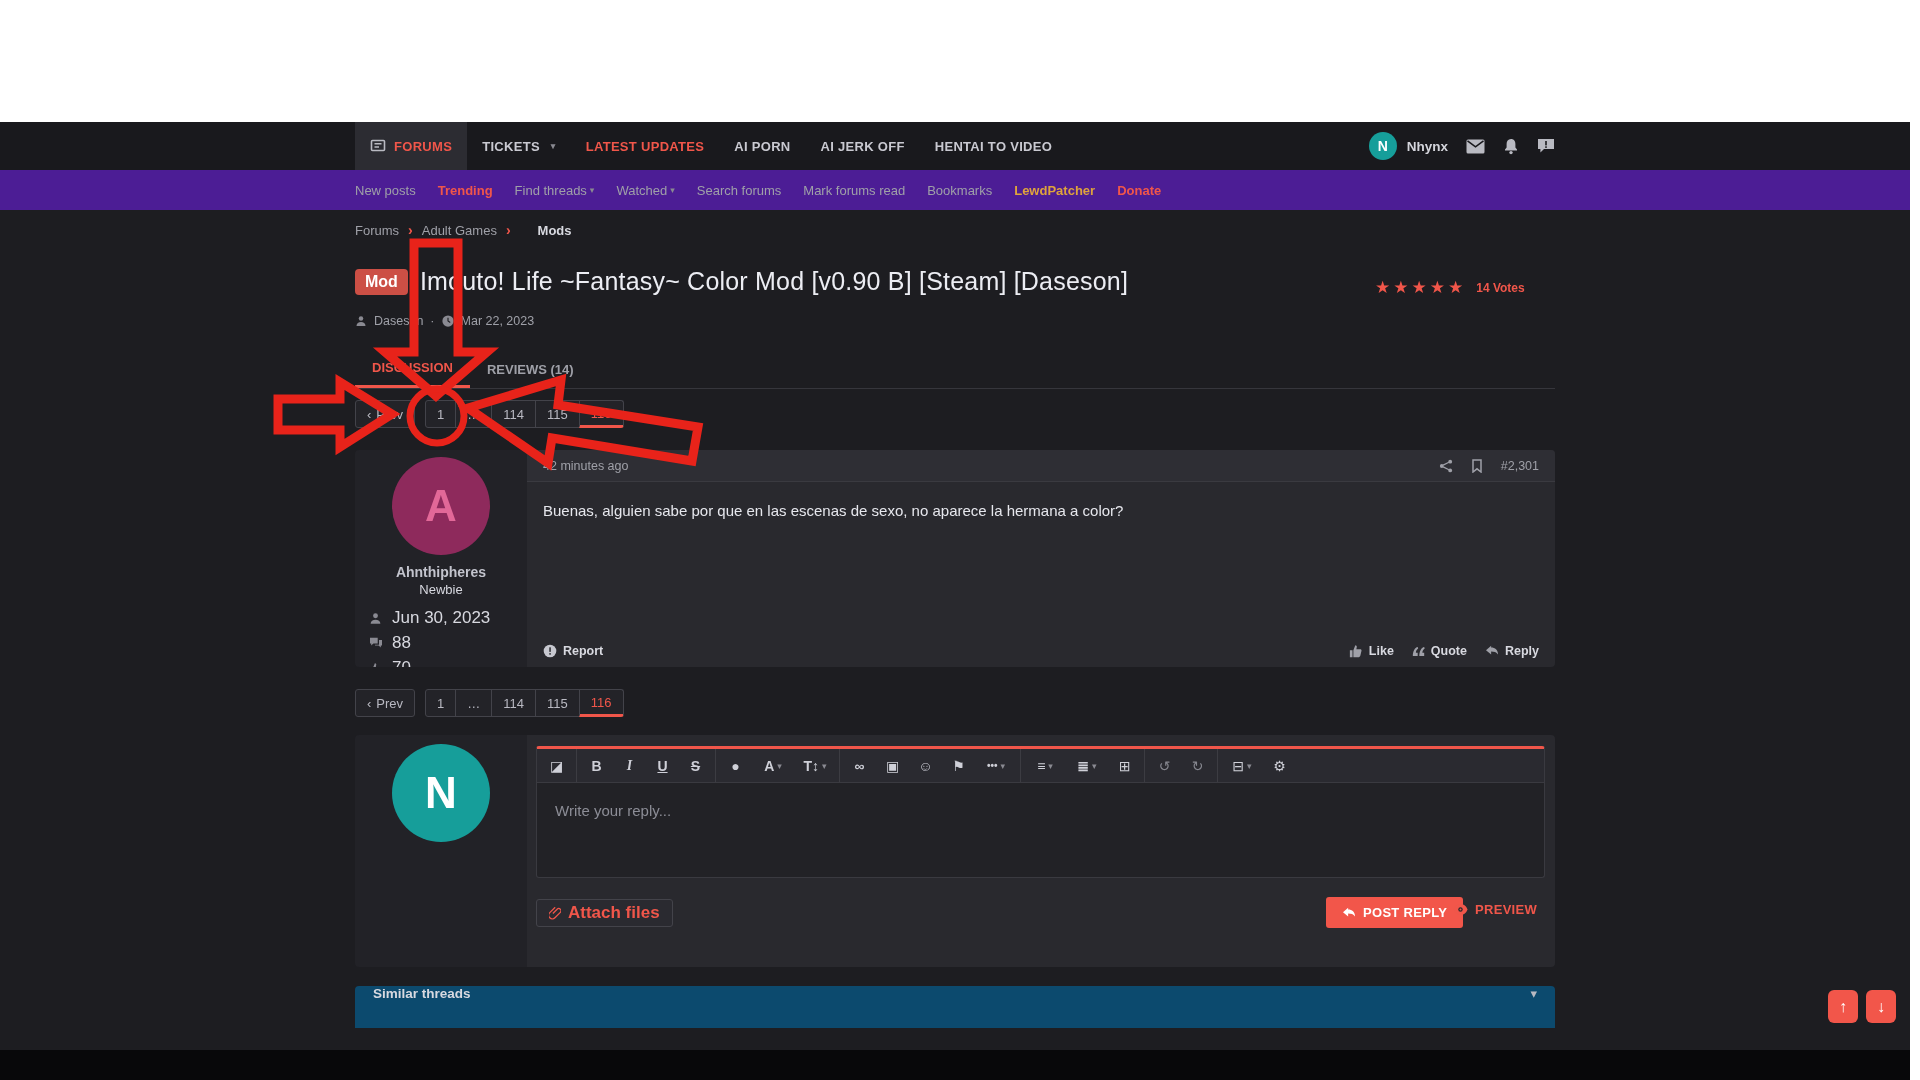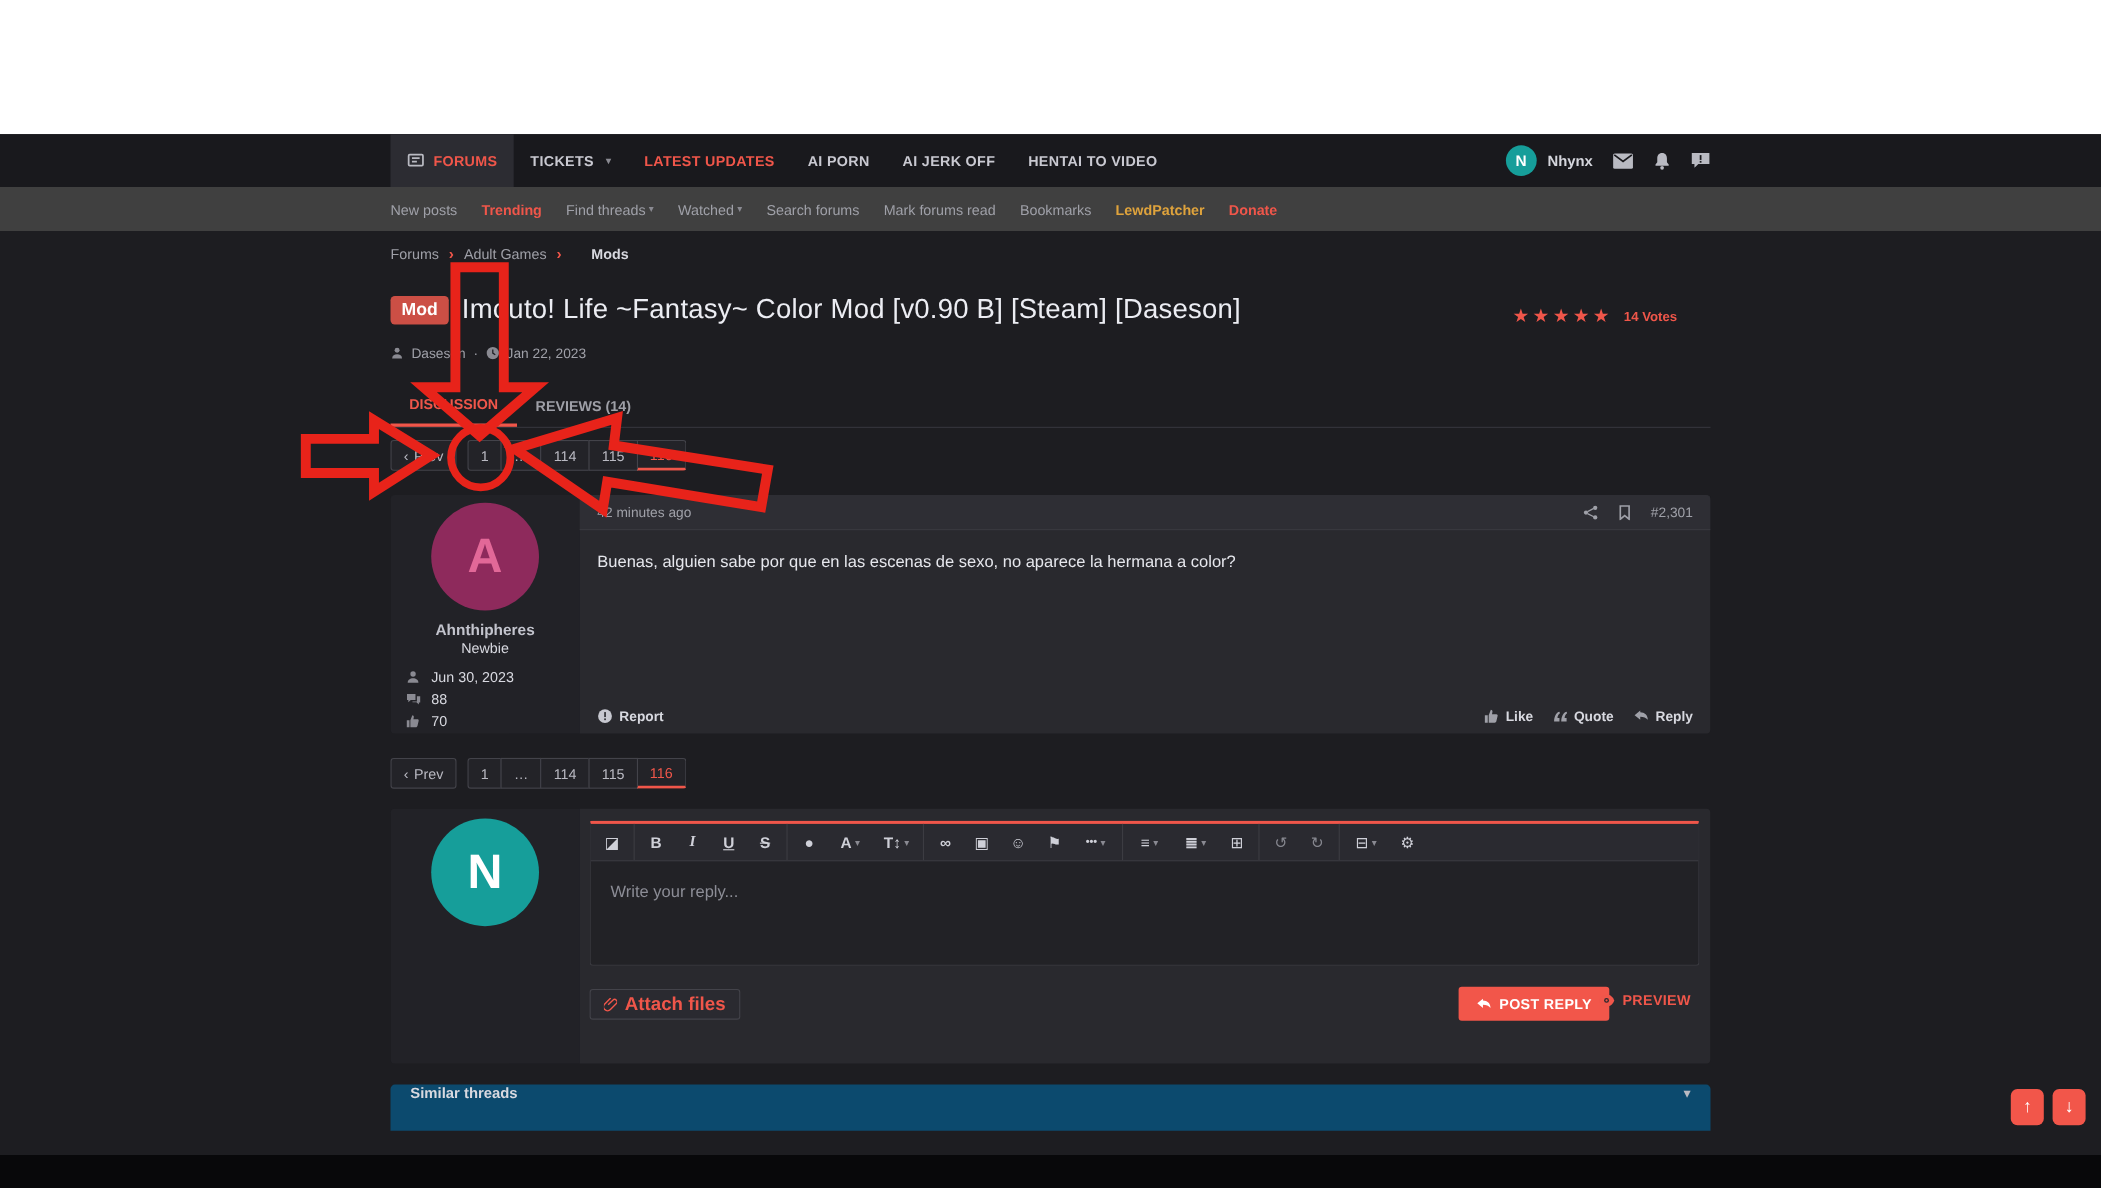--- a/index.html
+++ b/index.html
@@ -15,21 +15,21 @@
   .nav-item.tab-active{background:#2c2c32;color:#f0564a;}
   .red{color:#f0564a;}
   .caret{font-size:9px;color:#8a8a92;margin-left:3px;}
   .nav-right{position:absolute;right:0;top:0;height:48px;display:flex;align-items:center;gap:18px;}
   .avatar{border-radius:50%;display:flex;align-items:center;justify-content:center;font-weight:700;}
   .av-user{width:28px;height:28px;background:#169e9a;color:#fff;font-size:14px;}
   .nav-user-name{color:#d4d5dc;font-size:13.5px;font-weight:700;margin-left:-8px;}
   .hicon{color:#b9bac2;display:flex;align-items:center;}
 
   
-  .subnav{position:absolute;left:0;top:48px;width:100%;height:40px;background:#404040;}
+  .subnav{position:absolute;left:0;top:48px;width:100%;height:40px;background:#4c1d95;}
   .subnav-inner{position:absolute;left:355px;top:0;width:1200px;height:40px;display:flex;align-items:center;
                 gap:22px;font-size:13px;color:#9fa0a8;}
   .sn{cursor:pointer;display:flex;align-items:center;}
   .gold{color:#dfa33c;font-weight:700;}
 
   
   .crumbs{position:absolute;left:355px;top:100px;display:flex;align-items:center;gap:9px;
           font-size:13px;color:#9fa0a8;}
   .crumb-sep{color:#f0564a;font-size:14px;font-weight:700;}
   .crumb-last{color:#d8d9e0;font-weight:700;margin-left:18px;}
@@ -74,21 +74,21 @@
   .post-head-right{margin-left:auto;display:flex;gap:18px;}
   .post-body{position:absolute;left:16px;top:50px;right:20px;color:#e6e7ed;font-size:15px;line-height:1.45;}
   .post-foot{position:absolute;left:16px;right:16px;bottom:9px;display:flex;align-items:center;
              font-size:12.5px;font-weight:700;color:#d8d9e0;}
   .pf-right{margin-left:auto;display:flex;align-items:center;gap:18px;}
   .action{display:flex;align-items:center;gap:6px;cursor:pointer;}
   .aicon{color:#9fa0a8;display:flex;align-items:center;}
   .av-poster{width:98px;height:98px;background:#8e2a5c;color:#e26898;font-size:44px;margin:7px auto 0;}
   .poster-name{margin-top:9px;text-align:center;color:#c3c4cd;font-size:14px;font-weight:700;}
   .poster-title{margin-top:2px;text-align:center;color:#d8d9e0;font-size:13px;}
-  .stats{margin:11px 0 0 13px;display:flex;flex-direction:column;gap:5px;font-size:13px;color:#d8d9e0;}
+  .stats{margin:11px 0 0 13px;display:flex;flex-direction:column;gap:5px;font-size:17px;color:#d8d9e0;}
   .stat{display:flex;align-items:center;gap:9px;}
   .sicon{color:#8a8a92;display:flex;align-items:center;width:15px;justify-content:center;}
 
   
   .av-reply{width:98px;height:98px;background:#169e9a;color:#fff;font-size:44px;margin:9px auto 0;}
   .editor{position:absolute;left:181px;top:11px;width:1009px;height:132px;box-sizing:border-box;
           border:1px solid #3a3a40;border-top:3px solid #f0564a;border-radius:3px;background:#222226;}
   .toolbar{height:33px;background:#2a2a30;border-bottom:1px solid #3a3a40;display:flex;align-items:stretch;}
   .tb-group{display:flex;align-items:center;padding:0 3px;border-right:1px solid #3c3c42;}
   .tb-group:last-child{border-right:none;}
@@ -231,21 +231,21 @@
         </svg>
       </span>
       <span>Daseson</span>
       <span>·</span>
       <span class="micon">
         <svg width="12" height="12" viewBox="0 0 16 16" fill="currentColor">
           <circle cx="8" cy="8" r="7.5"></circle>
             <path d="M8 3.5V8l3 2" fill="none" stroke="#1d1d21" stroke-width="1.5"></path>
         </svg>
       </span>
-      <span>Jan 22, 2023</span>
+      <span>Mar 22, 2023</span>
     </div>
 
     <div class="tabs">
       <div class="tab active">DISCUSSION</div>
       <div class="tab">REVIEWS (14)</div>
     </div>
 
     <div class="pagenav" style="left:355px;top:278px;">
       <span class="pgbtn prev">
         <span>‹</span>

